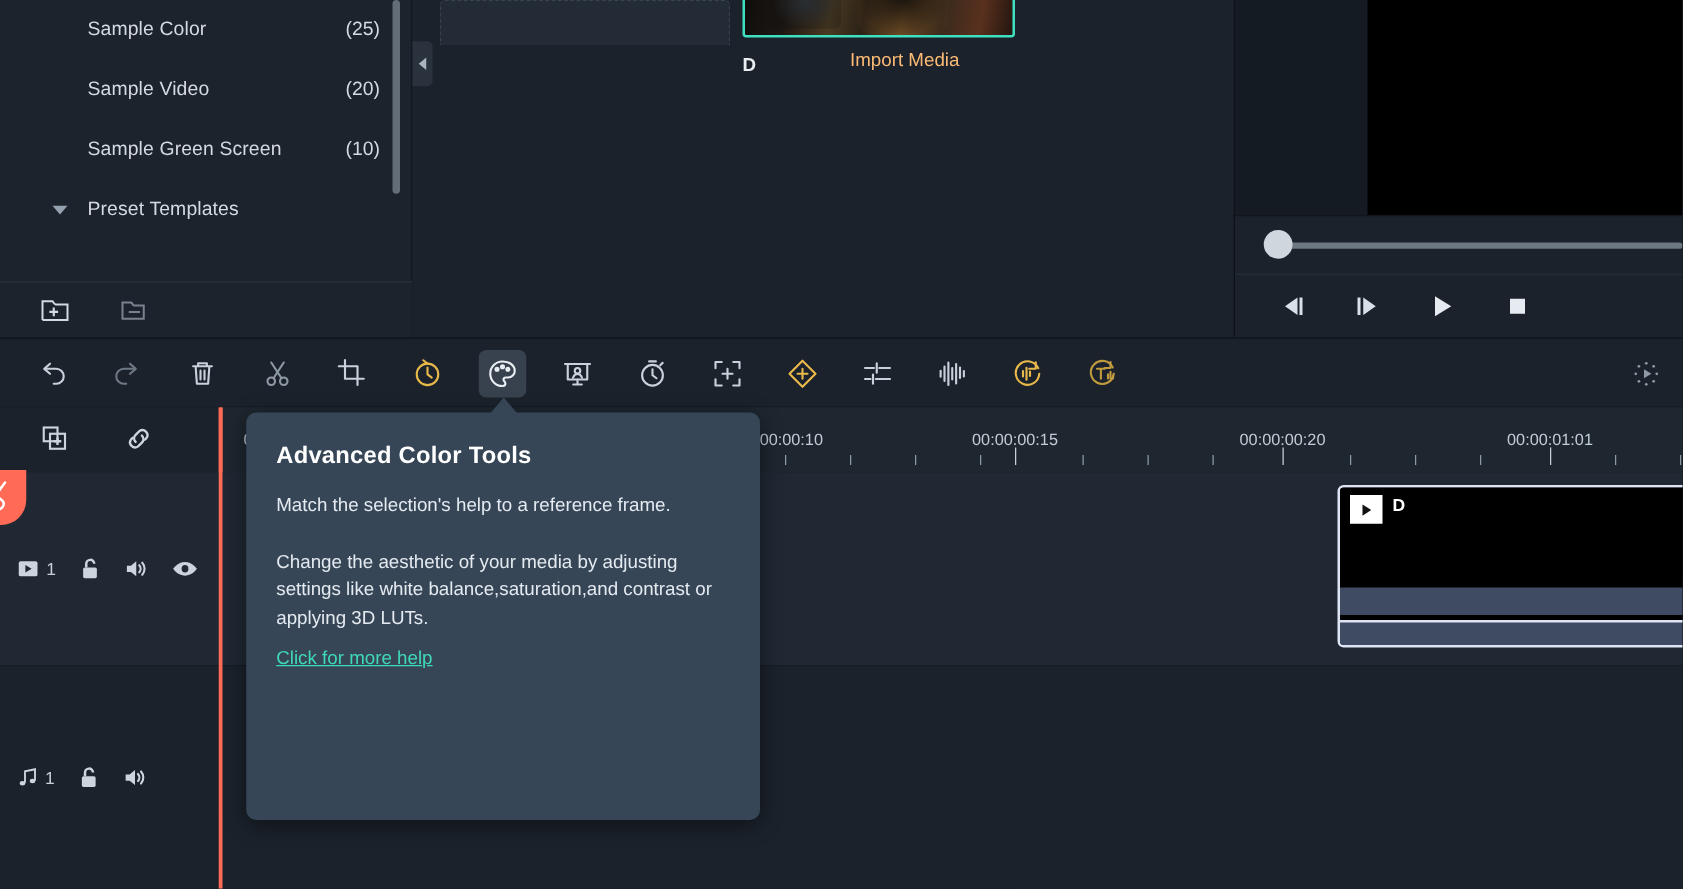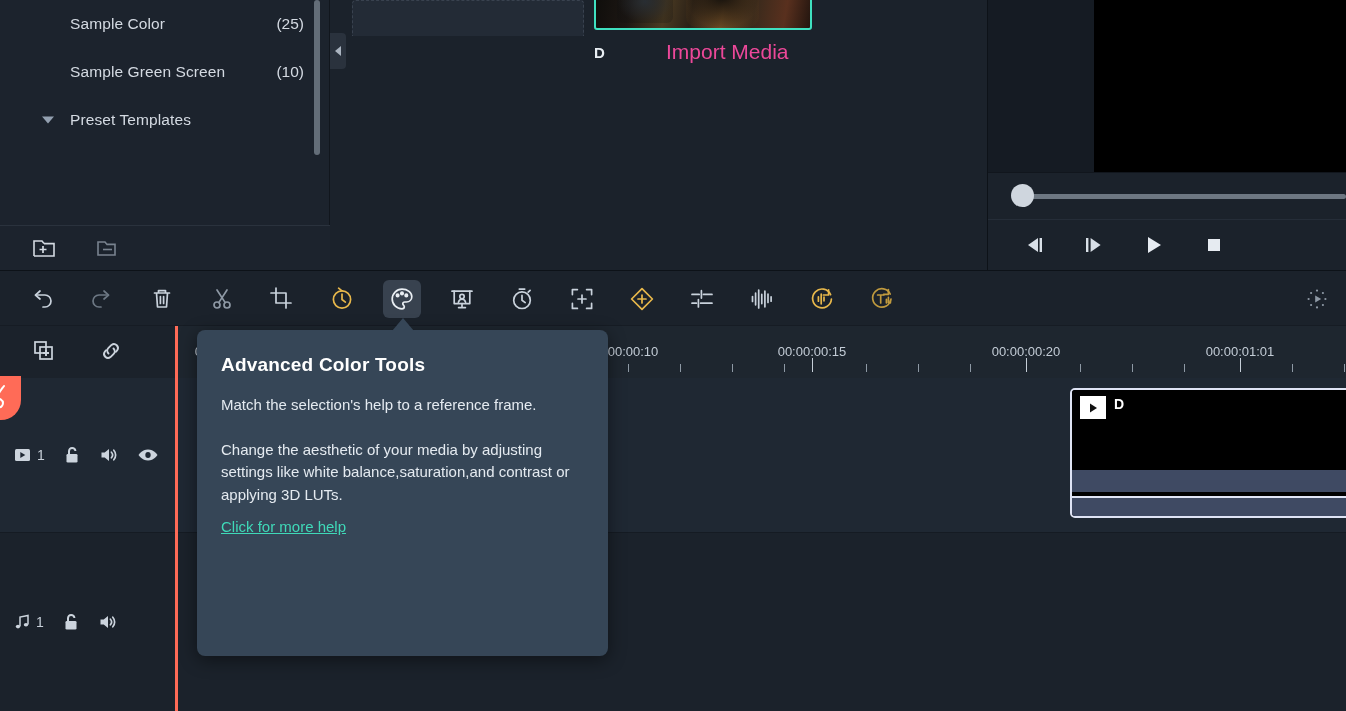--- a/index.html
+++ b/index.html
@@ -60,21 +60,21 @@
   .collapse-handle i {
     width: 0; height: 0; border-top: 5px solid transparent;
     border-bottom: 5px solid transparent; border-right: 6px solid #aab4c0;
   }
   .media-import {
     position: absolute; left: 22px; top: 0; width: 232px; height: 36px;
     background: #232b36; border: 1px dashed #39424f; border-bottom: none;
     border-radius: 4px 4px 0 0;
   }
   .media-import-label {
-    position: absolute; left: 336px; top: 40px; color: #ec4899; font-size: 21px;
+    position: absolute; left: 350px; top: 40px; color: #fdba74; font-size: 15px;
   }
   .thumb-card { position: absolute; left: 264px; top: -36px; width: 218px; }
   .thumb-img {
     position: relative; width: 218px; height: 66px; overflow: hidden;
     border: 2px solid #3fe0c0; border-radius: 3px;
     background: linear-gradient(100deg,#0d0c0a 0%,#1d1713 18%,#4a3a22 34%,#2b2117 46%,#6b4a25 60%,#3a2a1c 74%,#59301e 88%,#23150f 100%);
   }
   .thumb-img::before {
     content: ""; position: absolute; left: 10%; top: 22%; width: 26%; height: 70%;
     background: radial-gradient(ellipse at 50% 50%, rgba(40,46,52,.95), rgba(10,12,14,.2) 70%);
@@ -174,20 +174,24 @@
 
 <div id="app">
 
   <div class="top-region">
 
     <div class="sidebar">
       <div class="tree" id="tree">
           <div class="tree-row indent-1">
             <span class="tree-label">Sample Color</span>
             <span class="tree-count">(25)</span>
+          </div>
+          <div class="tree-row indent-1">
+            <span class="tree-label">Sample Video</span>
+            <span class="tree-count">(20)</span>
           </div>
           <div class="tree-row indent-1">
             <span class="tree-label">Sample Green Screen</span>
             <span class="tree-count">(10)</span>
           </div>
           <div class="tree-row indent-1">
             <span class="caret"></span>
             <span class="tree-label">Preset Templates</span>
             <span class="tree-count"></span>
           </div>

